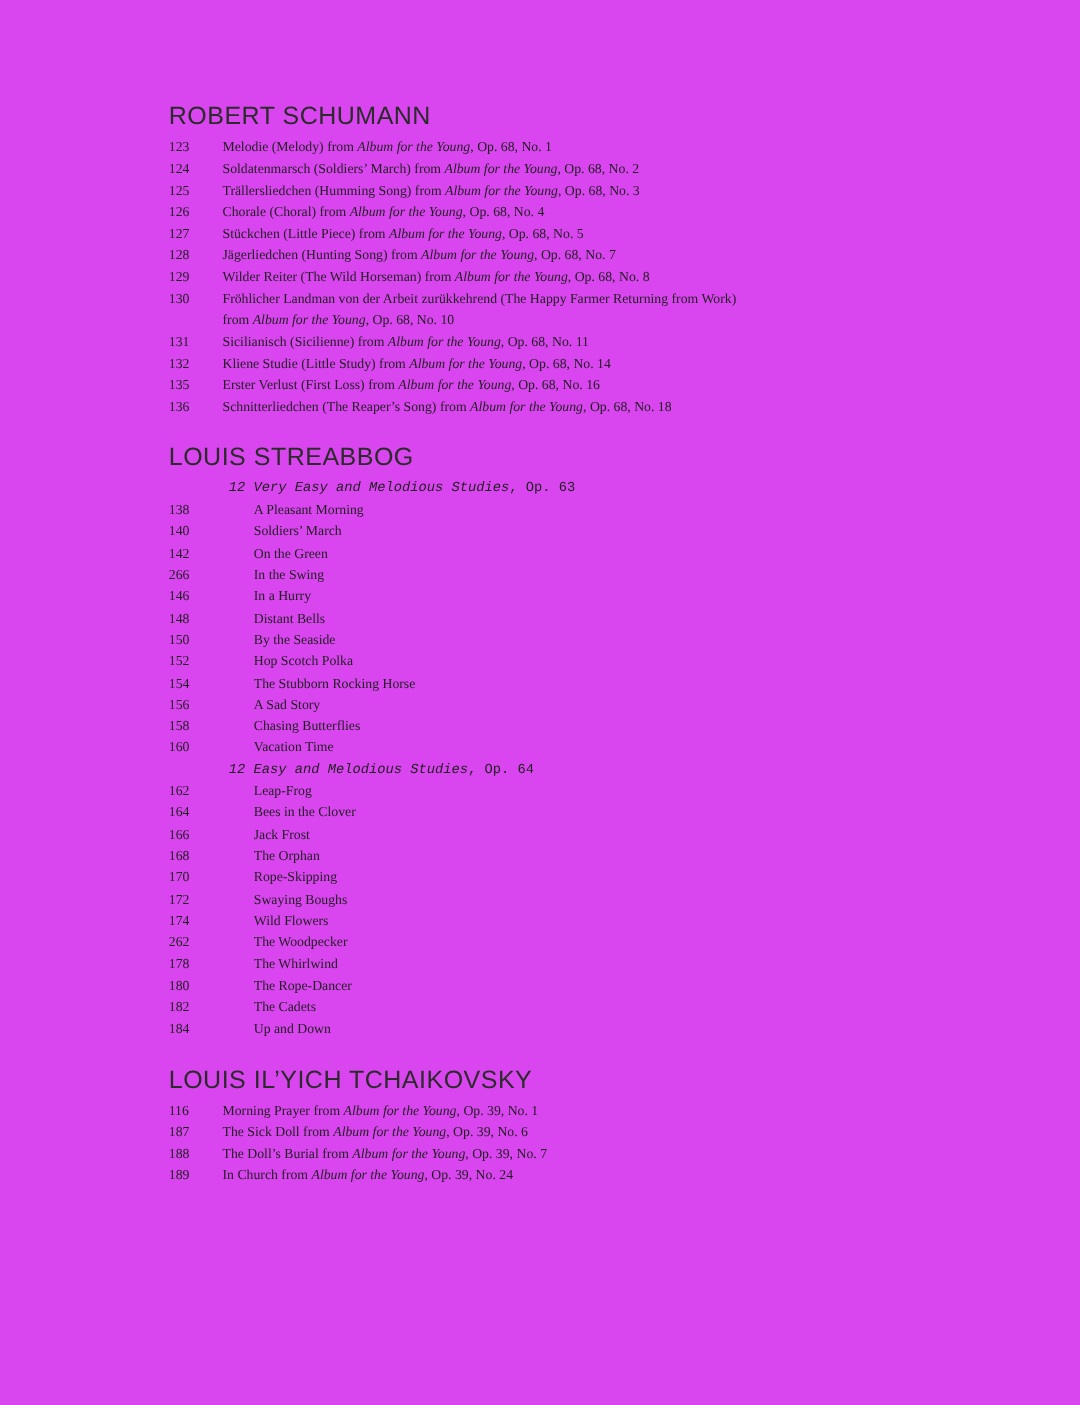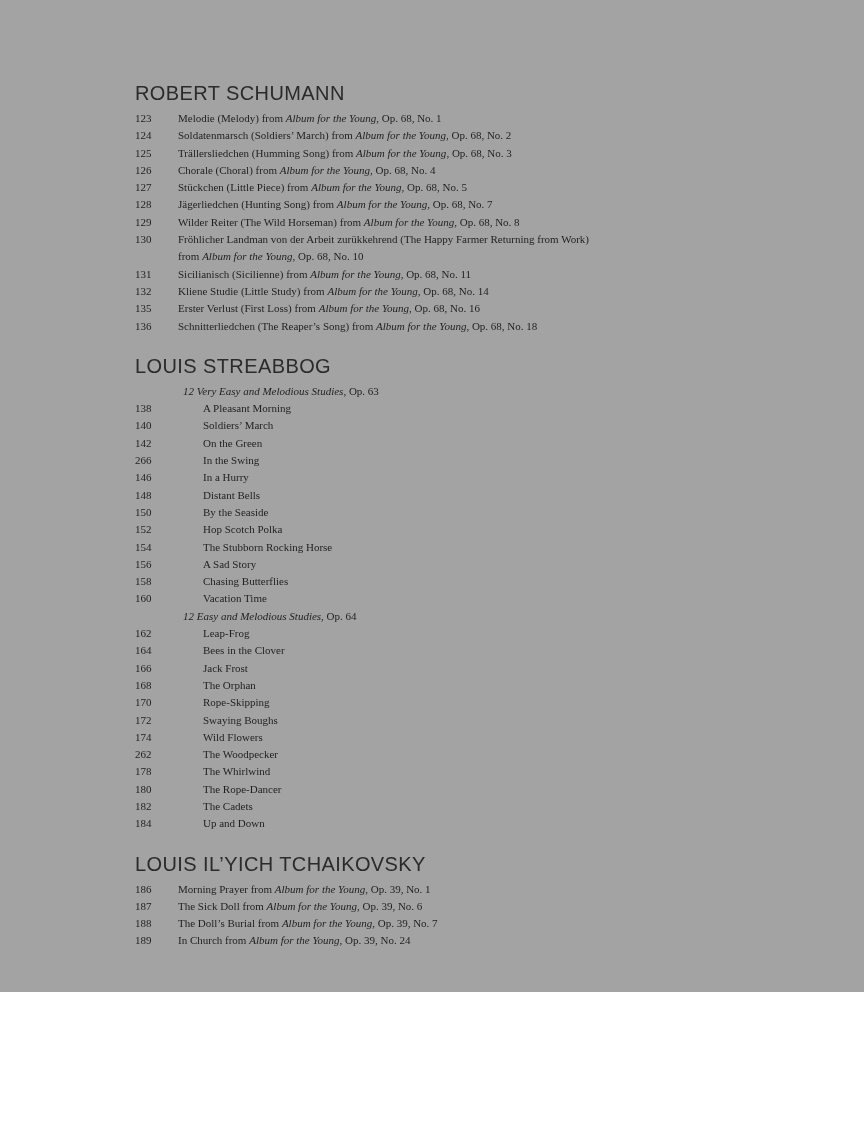--- a/index.html
+++ b/index.html
@@ -9,23 +9,23 @@
   }
   body {
     width: 864px;
     height: 1124px;
     overflow: hidden;
     color: #1f1f1f;
   }
   .page {
     box-sizing: border-box;
     width: 864px;
-    height: 992px;
+    height: 1124px;
     padding: 82px 40px 0 135px;
-    background: #a3a3a3;
+    background: #d946ef;
   }
   section.toc-section { margin: 0; }
   section.toc-section + section.toc-section { margin-top: 20px; }
   .heading {
     font-family: "Liberation Sans", "DejaVu Sans", sans-serif;
     font-size: 20px;
     font-weight: 400;
     letter-spacing: 0.4px;
     color: #2b2b2b;
     line-height: 22px;
@@ -40,21 +40,21 @@
     display: flex;
     align-items: baseline;
     line-height: 17.3px;
     white-space: nowrap;
   }
   .num {
     flex: 0 0 43px;
     width: 43px;
   }
   .title { flex: 1 1 auto; }
-  .title.indent1 { margin-left: 5px; }
+  .title.indent1 { margin-left: 5px; font-family: Liberation Mono, monospace; }
   .title.indent2 { margin-left: 25px; }
   .it { font-style: italic; }
 </style>
 </head>
 <body>
 
 <div class="page">
 
   <section class="toc-section">
     <h2 class="heading">ROBERT SCHUMANN</h2>
@@ -221,21 +221,21 @@
           <span class="num">184</span>
           <span class="title indent2"><span>Up and Down</span></span>
         </div>
       </div>
   </section>
 
   <section class="toc-section">
     <h2 class="heading">LOUIS IL’YICH TCHAIKOVSKY</h2>
     <div class="rows">
         <div class="row">
-          <span class="num">186</span>
+          <span class="num">116</span>
           <span class="title indent0"><span>Morning Prayer from </span><span class="it">Album for the Young</span><span>, Op. 39, No. 1</span></span>
         </div>
         <div class="row">
           <span class="num">187</span>
           <span class="title indent0"><span>The Sick Doll from </span><span class="it">Album for the Young</span><span>, Op. 39, No. 6</span></span>
         </div>
         <div class="row">
           <span class="num">188</span>
           <span class="title indent0"><span>The Doll’s Burial from </span><span class="it">Album for the Young</span><span>, Op. 39, No. 7</span></span>
         </div>

